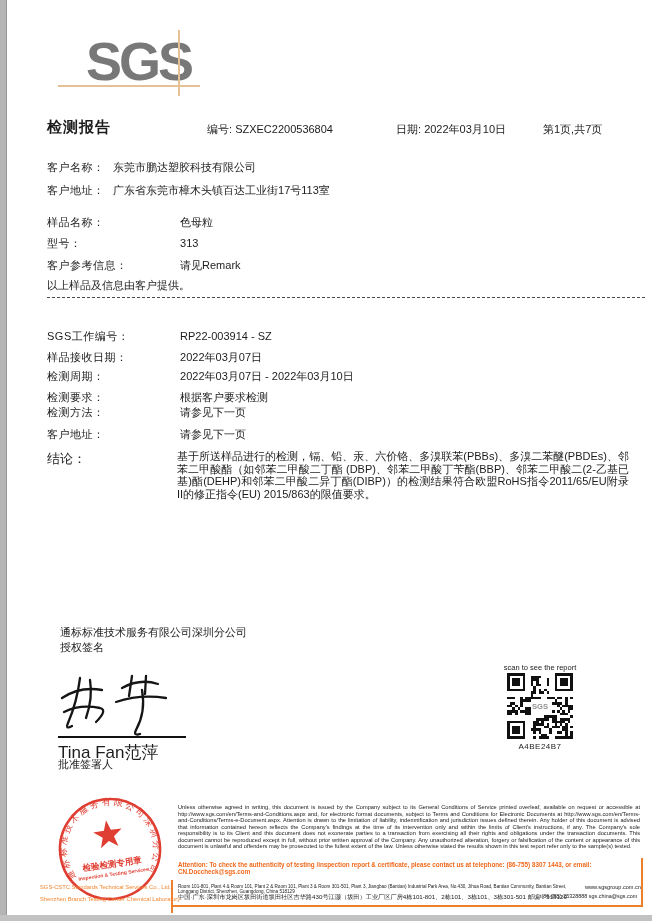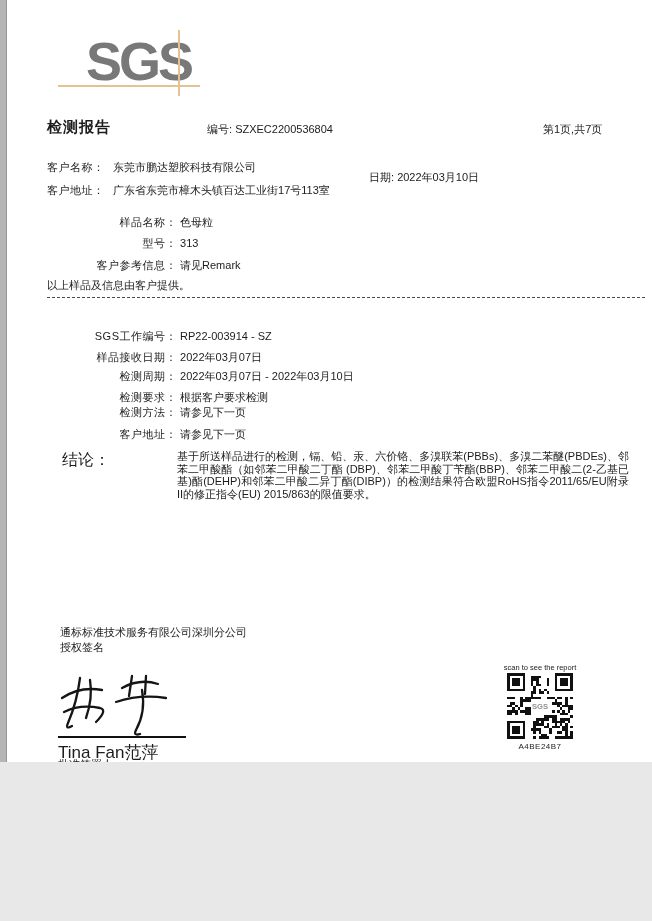--- a/index.html
+++ b/index.html
@@ -1,40 +1,40 @@
 <!DOCTYPE html>
 <html><head>
 <meta charset="utf-8">
 <style>
   html,body{margin:0;padding:0;background:#e8e8e8;}
   .page{
-    position:relative;width:652px;height:762px;background:#ffffff;overflow:hidden;
+    position:relative;width:652px;height:921px;background:#ffffff;overflow:hidden;
     font-family:"Liberation Sans","DejaVu Sans",sans-serif;color:#1c1c1c;text-decoration:underline;
   }
   .abs{position:absolute;}
   .edge-left{left:0;top:0;width:6px;height:921px;background:#b5b5b5;}
   .edge-left-line{left:6px;top:0;width:1px;height:921px;background:#979797;}
   .edge-bottom{left:0;top:915px;width:652px;height:6px;background:#c2c2c2;}
 
   
   .logo-text{left:86px;top:34px;font-size:54px;font-weight:800;letter-spacing:-3px;color:#787878;line-height:1;}
   .crop-h{left:58px;top:85px;width:142px;height:2px;background:#e5c193;}
   .crop-v{left:178px;top:30px;width:2px;height:66px;background:#e5c193;}
   .title{left:47px;top:118px;font-size:15px;font-weight:bold;letter-spacing:1px;}
   .hmeta{top:122px;font-size:11px;}
 
   
   .row{font-size:11px;white-space:nowrap;}
   .lbl{display:inline-block;letter-spacing:0.5px;}
   .lw1{width:63px;}
-  .lw2{width:130px;text-align:right;}
+  .lw2{width:130px;}
   .dash-sep{left:47px;top:297px;width:598px;height:1px;
     background:repeating-linear-gradient(90deg,#4a4a4a 0 3px,transparent 3px 5px);}
 
-  .conclusion-label{left:62px;top:450px;font-size:16px;}
+  .conclusion-label{left:47px;top:450px;font-size:13px;}
   .conclusion-text{left:177px;top:450px;width:452px;font-size:11px;line-height:12.6px;text-align:justify;}
 
   
   .sig-company{left:60px;top:625px;font-size:11px;}
   .sig-auth{left:60px;top:640px;font-size:11px;}
   .sig-script{left:50px;top:668px;}
   .sig-line{left:58px;top:736px;width:128px;height:1.5px;background:#111;}
   .sig-name{left:58px;top:741px;font-size:17px;}
   .sig-title{left:58px;top:757px;font-size:11px;}
 
@@ -69,21 +69,21 @@
 
   <div class="abs logo-text">SGS</div>
   <div class="abs crop-h"></div>
   <div class="abs crop-v"></div>
 
   <div class="abs title">检测报告</div>
   <div class="abs hmeta" style="left:207px;">
     <span>编号:</span>
     <span>SZXEC2200536804</span>
   </div>
-  <div class="abs hmeta" style="left:369px;margin-top:48px;">
+  <div class="abs hmeta" style="left:396px;">
     <span>日期:</span>
     <span>2022年03月10日</span>
   </div>
   <div class="abs hmeta" style="left:543px;">第1页,共7页</div>
 
   <div class="abs row" style="left:47px;top:160px;">
     <span class="lbl lw1">客户名称：</span>
     <span>东莞市鹏达塑胶科技有限公司</span>
   </div>
   <div class="abs row" style="left:47px;top:183px;">

